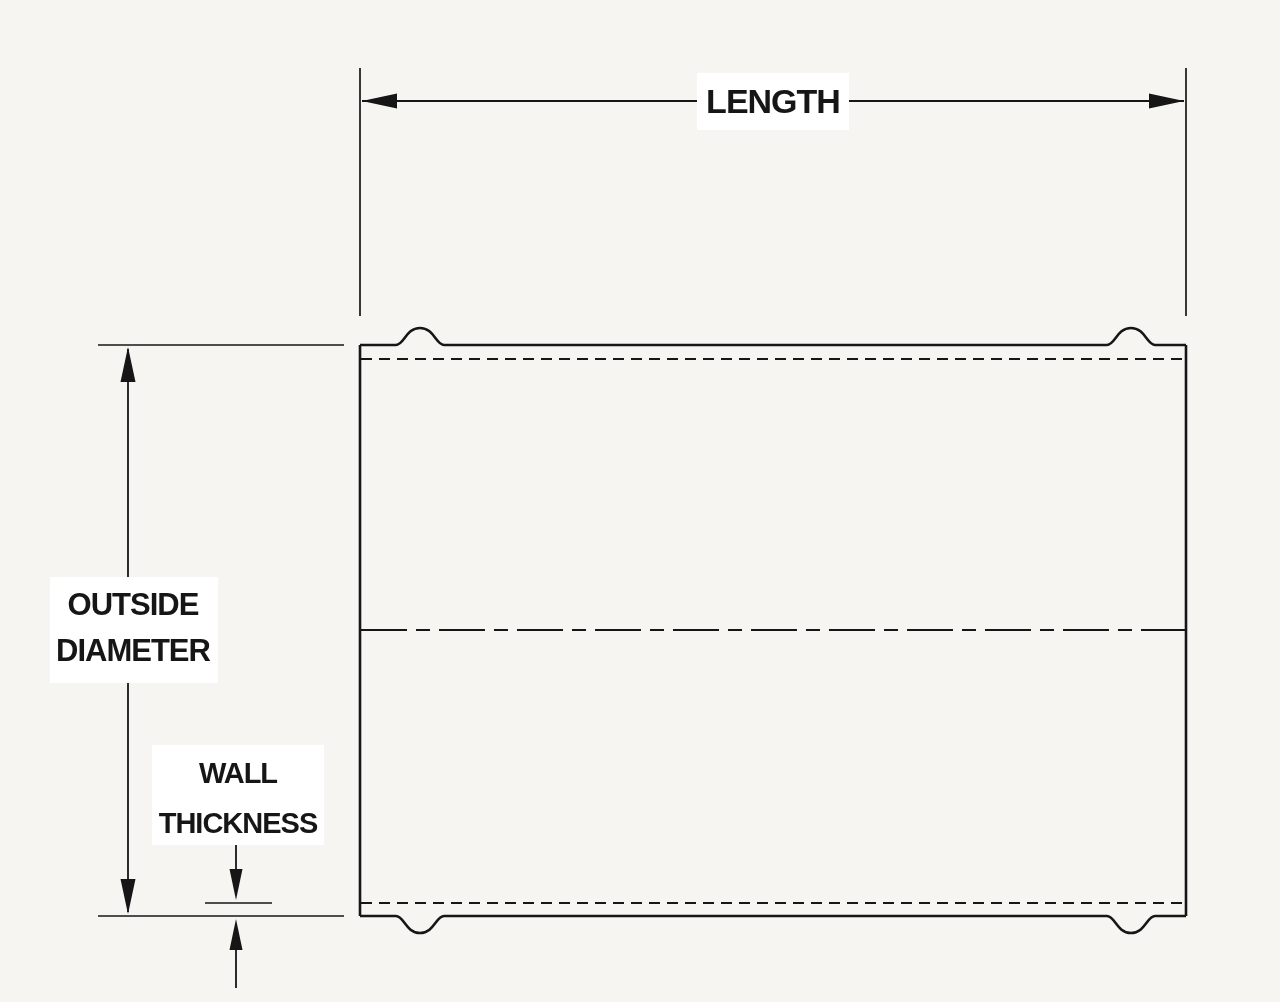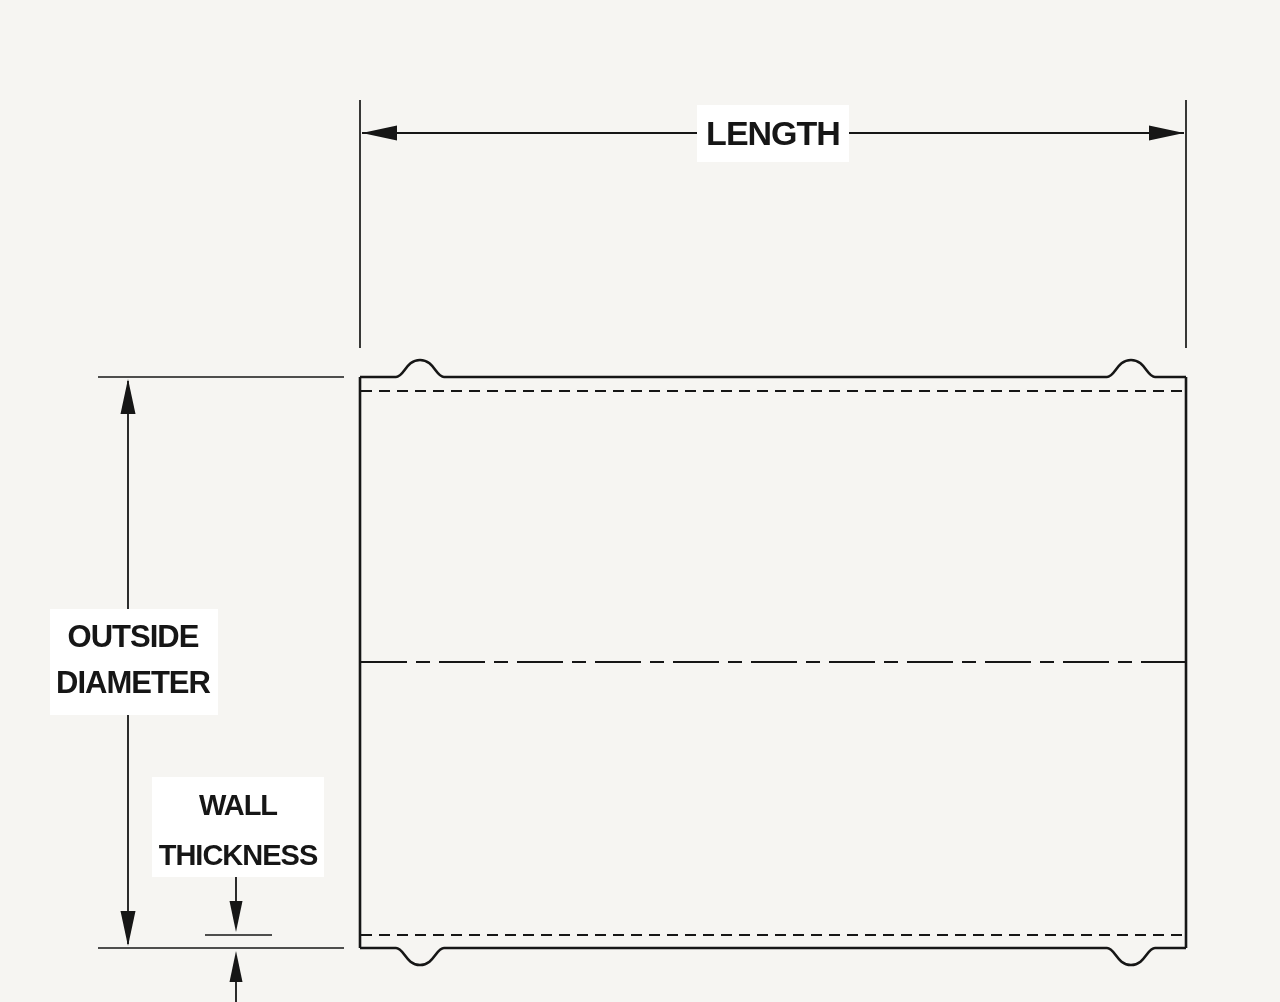--- a/index.html
+++ b/index.html
@@ -10,21 +10,20 @@
     width: 1280px;
     height: 1002px;
     background: var(--bg, #f6f5f2);
     font-family: "Liberation Sans", sans-serif;
     overflow: hidden;
   }
   .diagram-stage {
     position: relative;
     width: 1280px;
     height: 792px;
-    margin-top: 32px;
   }
   svg { display: block; }
   .outline {
     fill: none;
     stroke: var(--line, #161616);
     stroke-width: 2.6;
     stroke-linecap: butt;
   }
   .hidden-line {
     fill: none;

